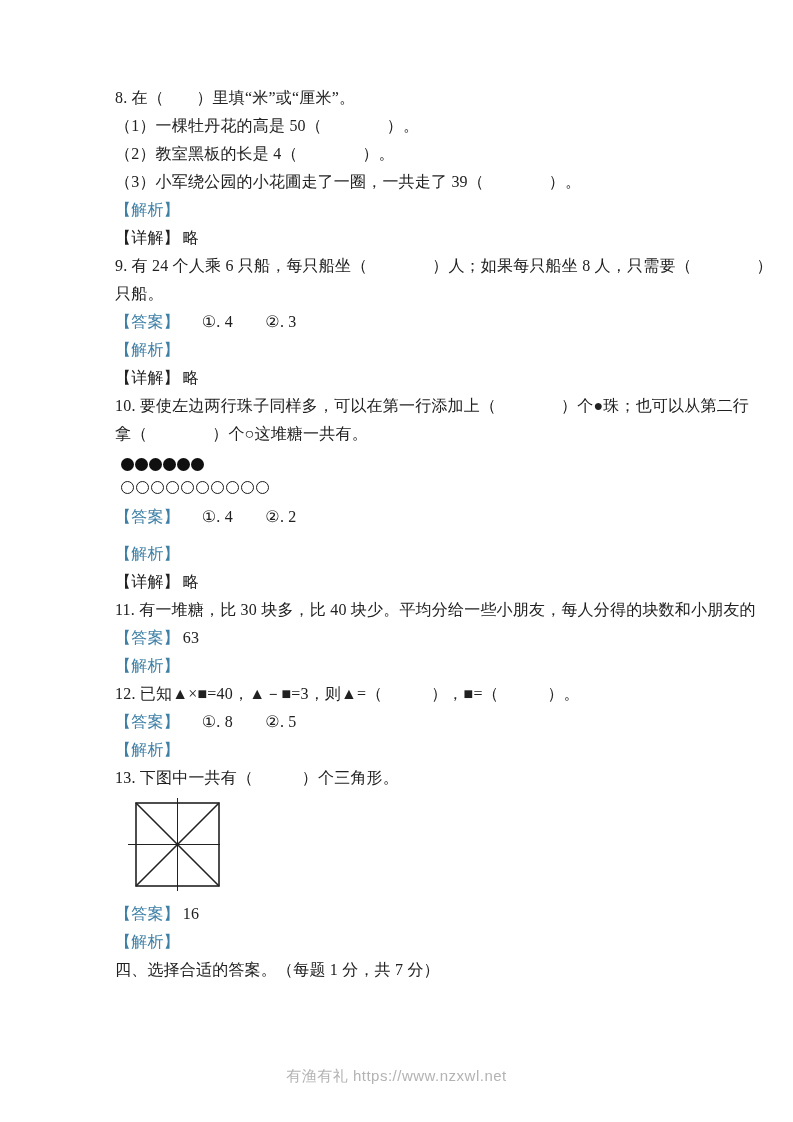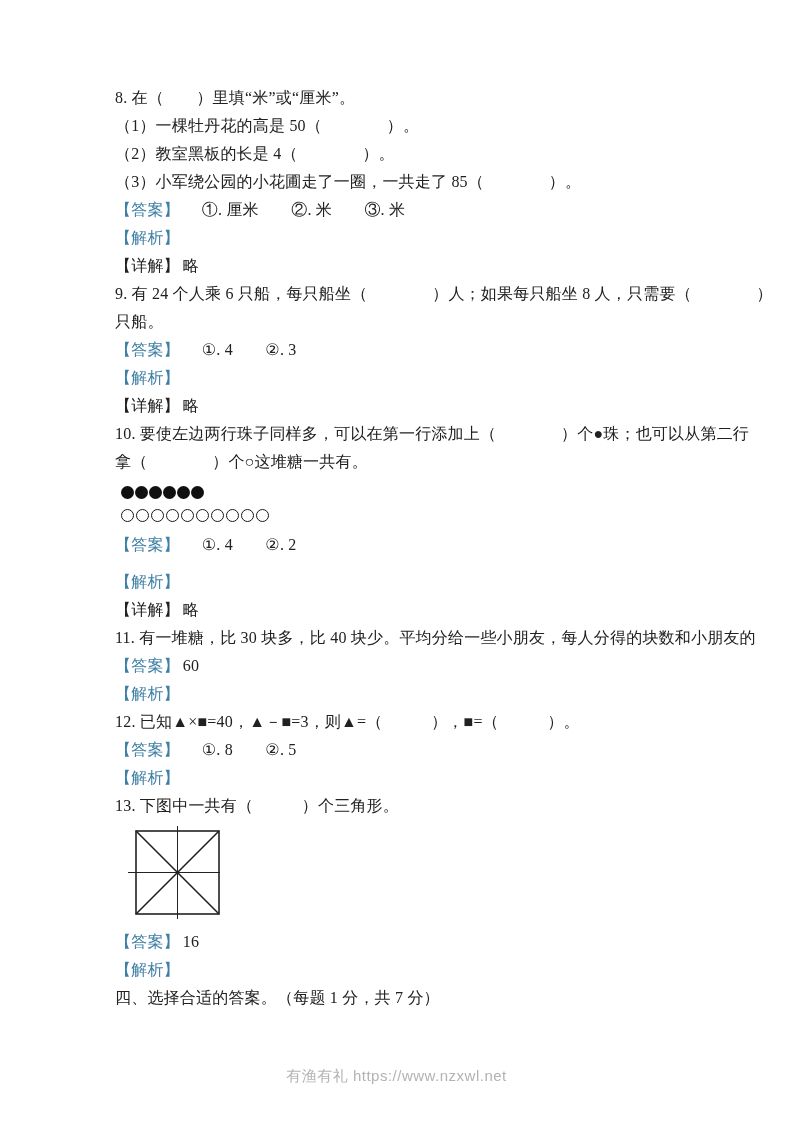--- a/index.html
+++ b/index.html
@@ -44,22 +44,21 @@
   }
 </style>
 </head>
 <body>
 
 <div class="page">
   <div class="content">
       <div class="line">8. 在（　　）里填“米”或“厘米”。</div>
       <div class="line">（1）一棵牡丹花的高是 50（　　　　）。</div>
       <div class="line">（2）教室黑板的长是 4（　　　　）。</div>
-      <div class="line">（3）小军绕公园的小花圃走了一圈，一共走了 85（　　　　）。</div>
-      <div class="line"><span class="label-blue">【答案】</span><span class="answer-content gapped">①. 厘米　　②. 米　　③. 米</span></div>
+      <div class="line">（3）小军绕公园的小花圃走了一圈，一共走了 39（　　　　）。</div>
       <div class="line"><span class="label-blue">【解析】</span></div>
       <div class="line"><span class="label-black">【详解】</span><span class="answer-content">略</span></div>
       <div class="line">9. 有 24 个人乘 6 只船，每只船坐（　　　　）人；如果每只船坐 8 人，只需要（　　　　）</div>
       <div class="line">只船。</div>
       <div class="line"><span class="label-blue">【答案】</span><span class="answer-content gapped">①. 4　　②. 3</span></div>
       <div class="line"><span class="label-blue">【解析】</span></div>
       <div class="line"><span class="label-black">【详解】</span><span class="answer-content">略</span></div>
       <div class="line">10. 要使左边两行珠子同样多，可以在第一行添加上（　　　　）个●珠；也可以从第二行</div>
       <div class="line">拿（　　　　）个○这堆糖一共有。</div>
       <div class="beads">
@@ -81,21 +80,21 @@
           <span class="bead bead-empty"></span>
           <span class="bead bead-empty"></span>
           <span class="bead bead-empty"></span>
           <span class="bead bead-empty"></span>
         </div>
       </div>
       <div class="line"><span class="label-blue">【答案】</span><span class="answer-content gapped">①. 4　　②. 2</span></div>
       <div class="line extra-space"><span class="label-blue">【解析】</span></div>
       <div class="line"><span class="label-black">【详解】</span><span class="answer-content">略</span></div>
       <div class="line">11. 有一堆糖，比 30 块多，比 40 块少。平均分给一些小朋友，每人分得的块数和小朋友的</div>
-      <div class="line"><span class="label-blue">【答案】</span><span class="answer-content">60</span></div>
+      <div class="line"><span class="label-blue">【答案】</span><span class="answer-content">63</span></div>
       <div class="line"><span class="label-blue">【解析】</span></div>
       <div class="line">12. 已知▲×■=40，▲－■=3，则▲=（　　　），■=（　　　）。</div>
       <div class="line"><span class="label-blue">【答案】</span><span class="answer-content gapped">①. 8　　②. 5</span></div>
       <div class="line"><span class="label-blue">【解析】</span></div>
       <div class="line">13. 下图中一共有（　　　）个三角形。</div>
       <svg class="figure-block" width="100" height="98" viewBox="0 0 100 98" xmlns="http://www.w3.org/2000/svg">
     <line x1="52.5" y1="2" x2="52.5" y2="95" stroke="#222" stroke-width="1"></line>
     <line x1="3" y1="48.5" x2="95" y2="48.5" stroke="#222" stroke-width="1"></line>
     <rect x="11" y="7" width="83" height="83" fill="none" stroke="#222" stroke-width="1.6"></rect>
     <line x1="11" y1="7" x2="94" y2="90" stroke="#222" stroke-width="1.6"></line>

